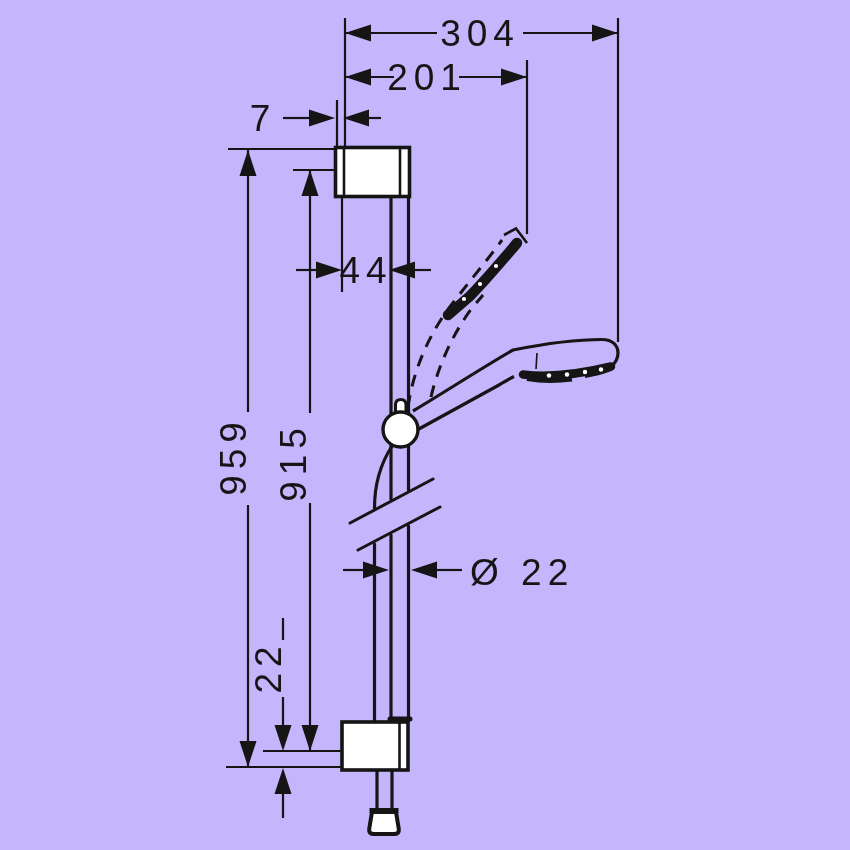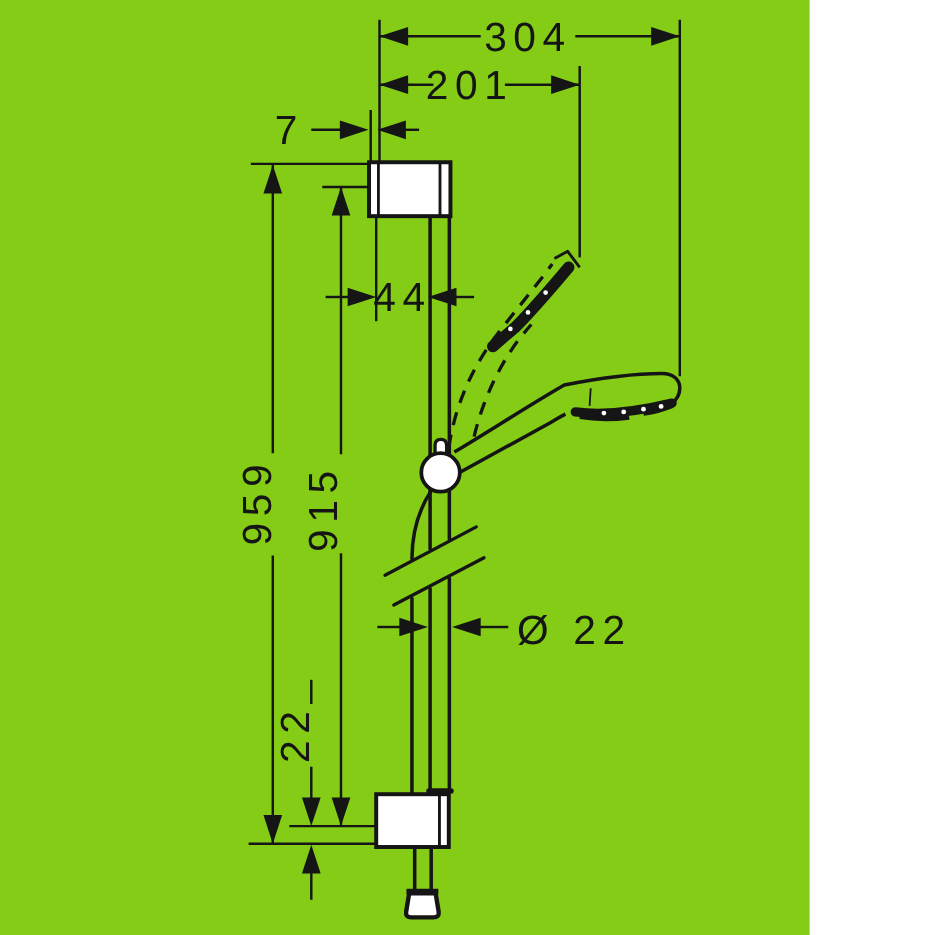--- a/index.html
+++ b/index.html
@@ -1,19 +1,19 @@
 <!DOCTYPE html>
 <html><head>
 <meta charset="utf-8">
 <style>
   html,body{margin:0;padding:0;background:#ffffff;}
   .sheet{
     position:relative;
-    width:736px;height:850px;
-    background:#84cc16;
+    width:850px;height:850px;
+    background:#c4b5fd;
     overflow:hidden;
     text-decoration:underline;
   }
   svg{position:absolute;left:0;top:0;}
   text{
     font-family:"Liberation Sans","DejaVu Sans",sans-serif;
     fill:#151515;
     font-size:37px;
     letter-spacing:6px;
   }

